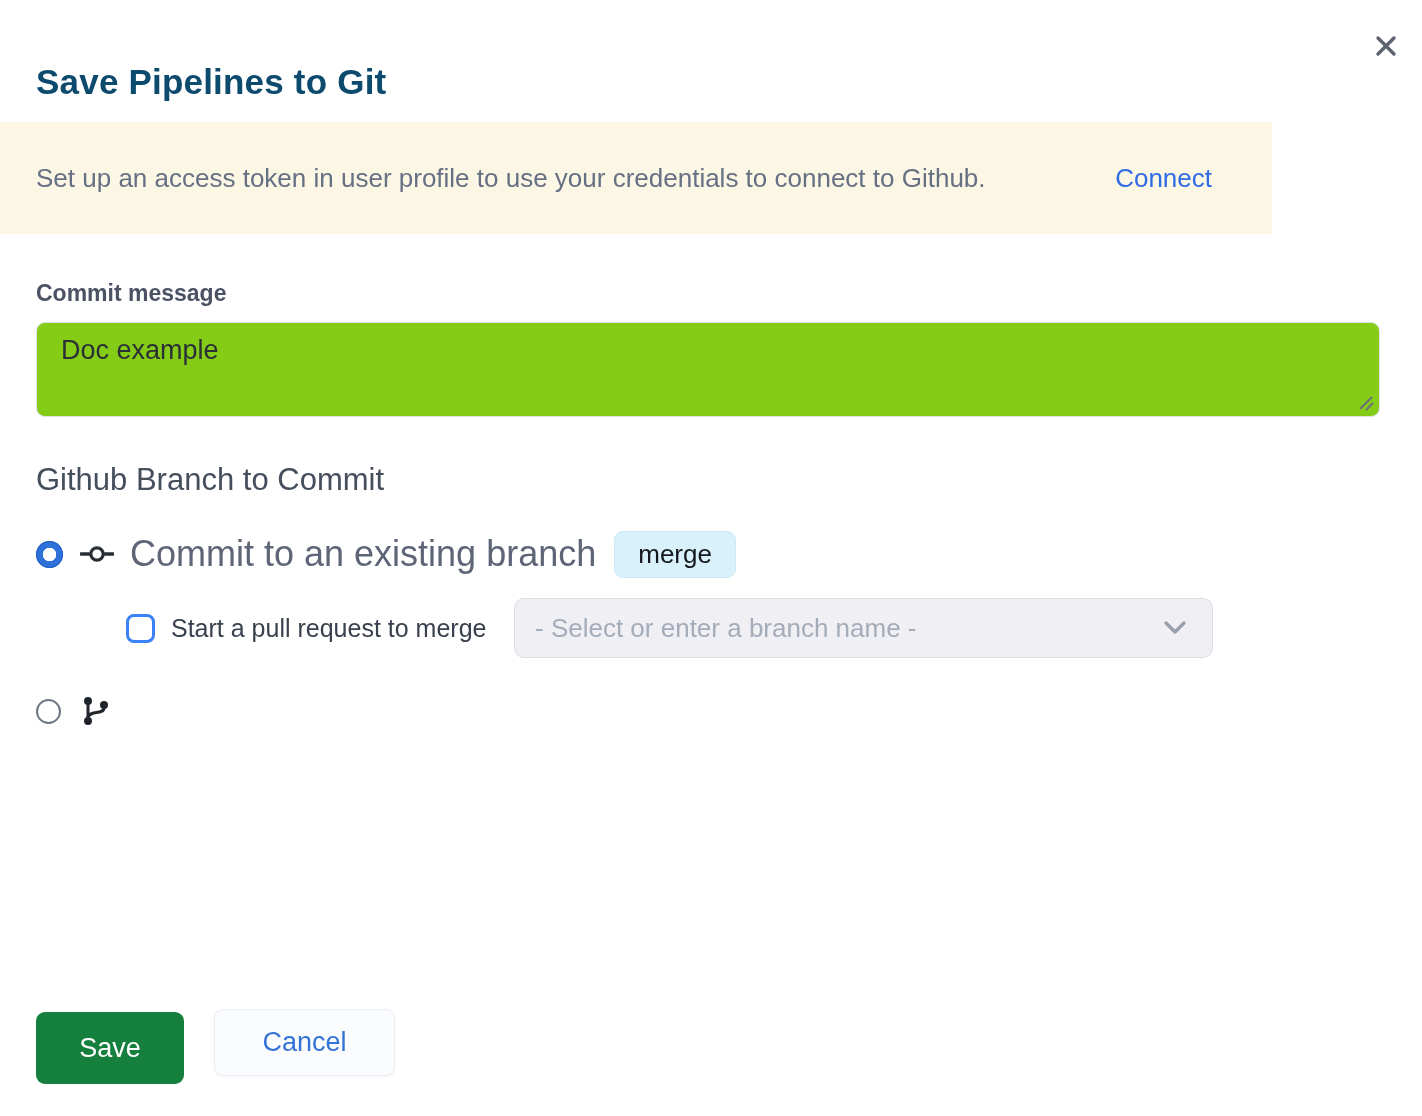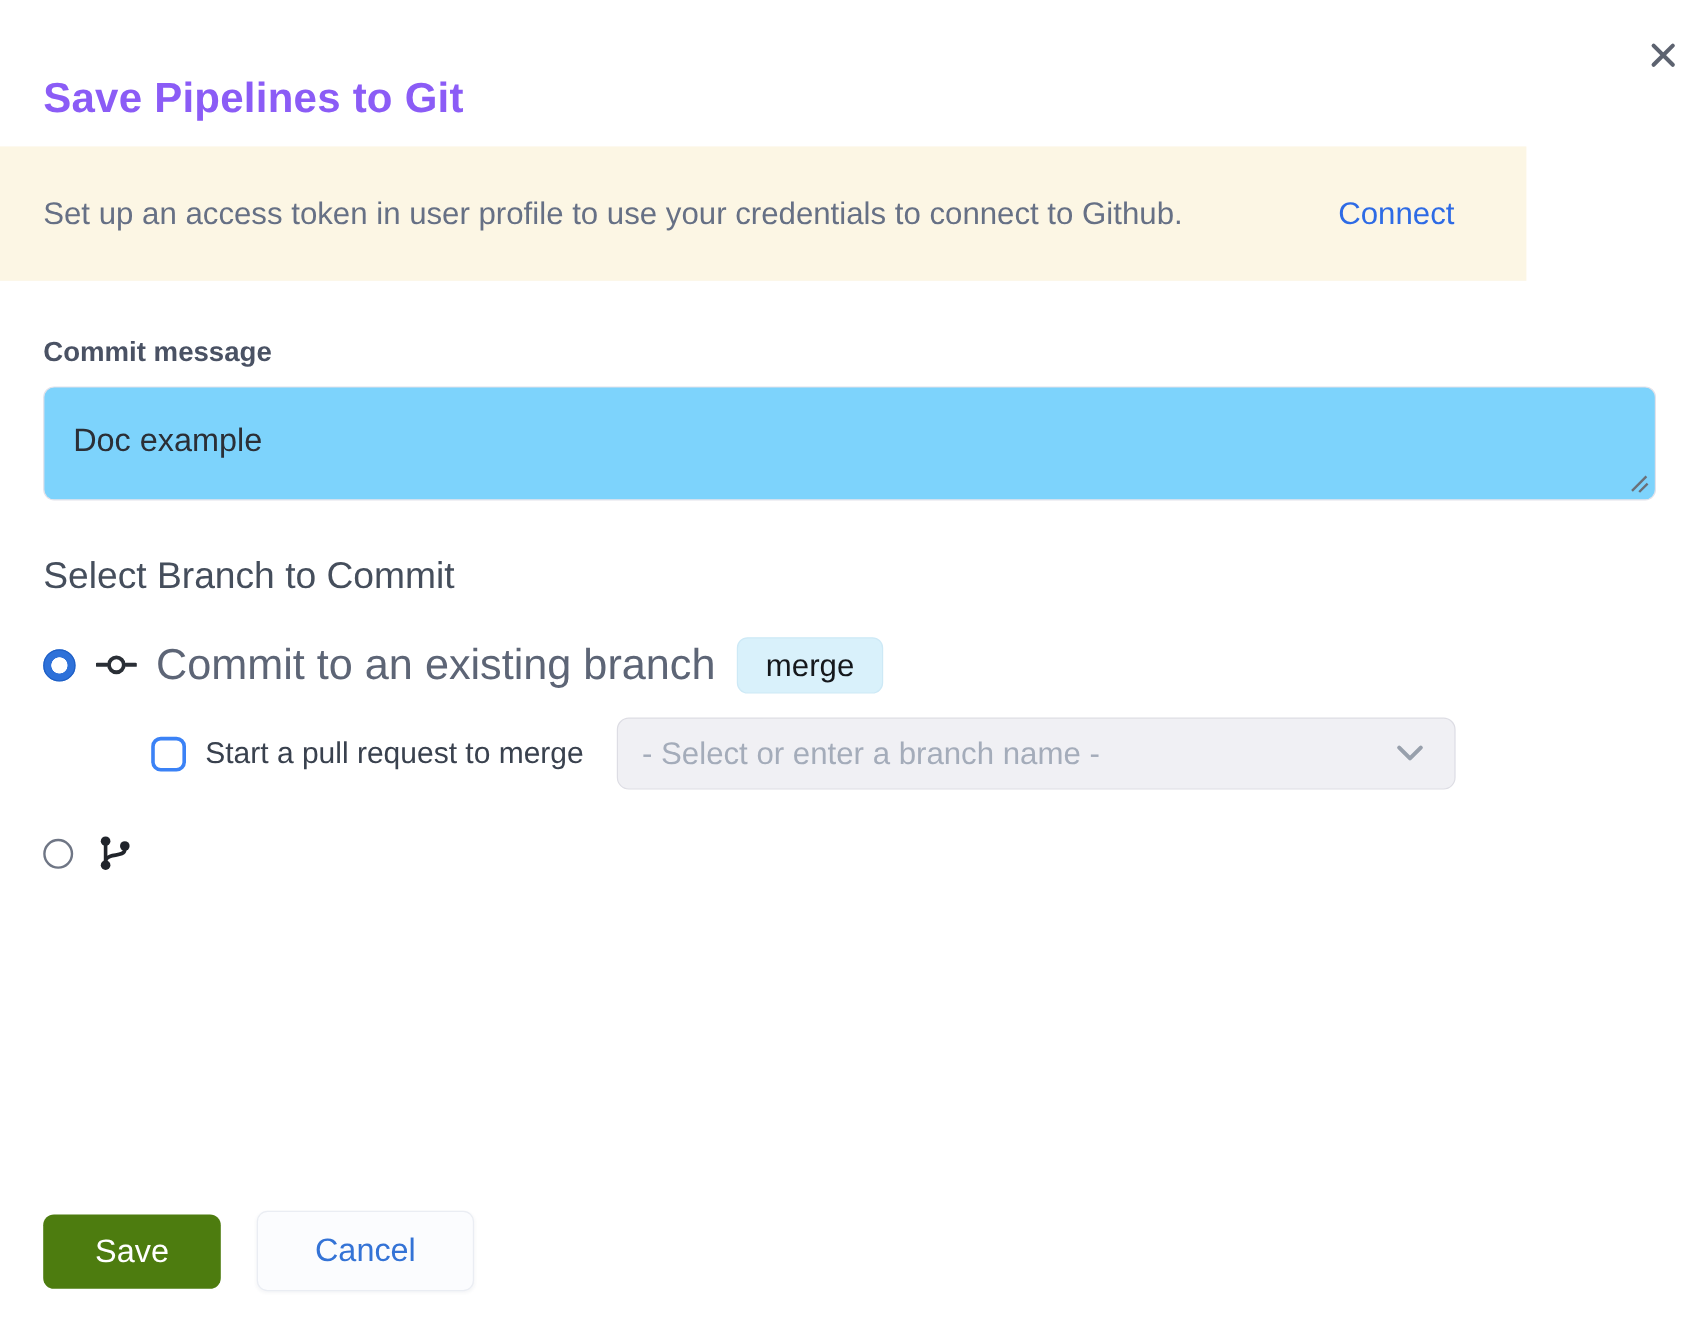--- a/index.html
+++ b/index.html
@@ -13,21 +13,21 @@
 
   
   .close-btn {
     position: absolute; top: 28px; right: 18px;
     width: 36px; height: 36px;
     display: flex; align-items: center; justify-content: center;
     cursor: pointer; background: none; border: none;
   }
   .dialog-title {
     position: absolute; left: 36px; top: 62px;
-    font-size: 35px; font-weight: 700; color: #8b5cf6;
+    font-size: 35px; font-weight: 700; color: #0c4a6e;
     letter-spacing: 0.2px;
   }
 
   
   .banner {
     position: absolute; left: 0; top: 122px;
     width: 1272px; height: 112px;
     background: #fcf6e4;
     display: flex; align-items: center;
     padding: 0 60px 0 36px;
@@ -42,24 +42,24 @@
 
   
   .commit-label {
     position: absolute; left: 36px; top: 280px;
     font-size: 23px; font-weight: 700; color: #4a5264;
   }
   .commit-textarea {
     position: absolute; left: 36px; top: 322px;
     width: 1344px; height: 95px;
     border: 1px solid #e2e2ea; border-radius: 9px;
-    padding: 28px 24px;
+    padding: 11px 24px;
     font-family: "Liberation Sans", sans-serif;
     font-size: 27px; color: #2b2f36;
-    resize: none; outline: none; background: #7dd3fc;
+    resize: none; outline: none; background: #84cc16;
     line-height: 1.2;
   }
   .resize-handle {
     position: absolute; left: 1357px; top: 394px;
     width: 18px; height: 18px; pointer-events: none;
   }
 
   
   .section-heading {
     position: absolute; left: 36px; top: 462px;
@@ -123,22 +123,22 @@
     cursor: pointer;
   }
   .branch-select-placeholder {
     flex: 1 1 auto; font-size: 26px; color: #a4acba; white-space: nowrap; overflow: hidden;
   }
   .chevron { flex: 0 0 auto; margin-left: 12px; display: flex; align-items: center; }
 
   
   .save-btn {
     position: absolute; left: 36px; top: 1012px;
-    width: 148px; height: 62px;
-    background: #4d7c0f; border: none; border-radius: 9px;
+    width: 148px; height: 72px;
+    background: #15803d; border: none; border-radius: 9px;
     color: #ffffff; font-size: 27px;
     font-family: "Liberation Sans", sans-serif;
     cursor: pointer;
   }
   .cancel-btn {
     position: absolute; left: 214px; top: 1009px;
     width: 181px; height: 67px;
     background: #fbfcfe;
     border: 1px solid #eaedf3; border-radius: 9px;
     color: #3473d6; font-size: 27px;
@@ -166,21 +166,21 @@
 </div>
 
 <div class="commit-label">Commit message</div>
 <textarea class="commit-textarea" style="">Doc example</textarea>
 <span class="resize-handle">
   <svg width="18" height="18" viewBox="0 0 18 18">
     <path d="M3 15 L15 3 M9 16 L16 9" stroke="#6b7078" stroke-width="2" fill="none"></path>
   </svg>
 </span>
 
-<div class="section-heading">Select Branch to Commit</div>
+<div class="section-heading">Github Branch to Commit</div>
 
 <div class="row row-existing">
   <span class="radio selected" role="radio" aria-checked="true"></span>
   <span class="row-icon">
     <svg width="34" height="24" viewBox="0 0 34 24">
       <line x1="1" y1="12" x2="9" y2="12" stroke="#2a2f36" stroke-width="3.4" stroke-linecap="round"></line>
       <circle cx="17" cy="12" r="6.2" stroke="#2a2f36" stroke-width="3.2" fill="none"></circle>
       <line x1="25" y1="12" x2="33" y2="12" stroke="#2a2f36" stroke-width="3.4" stroke-linecap="round"></line>
     </svg>
   </span>

